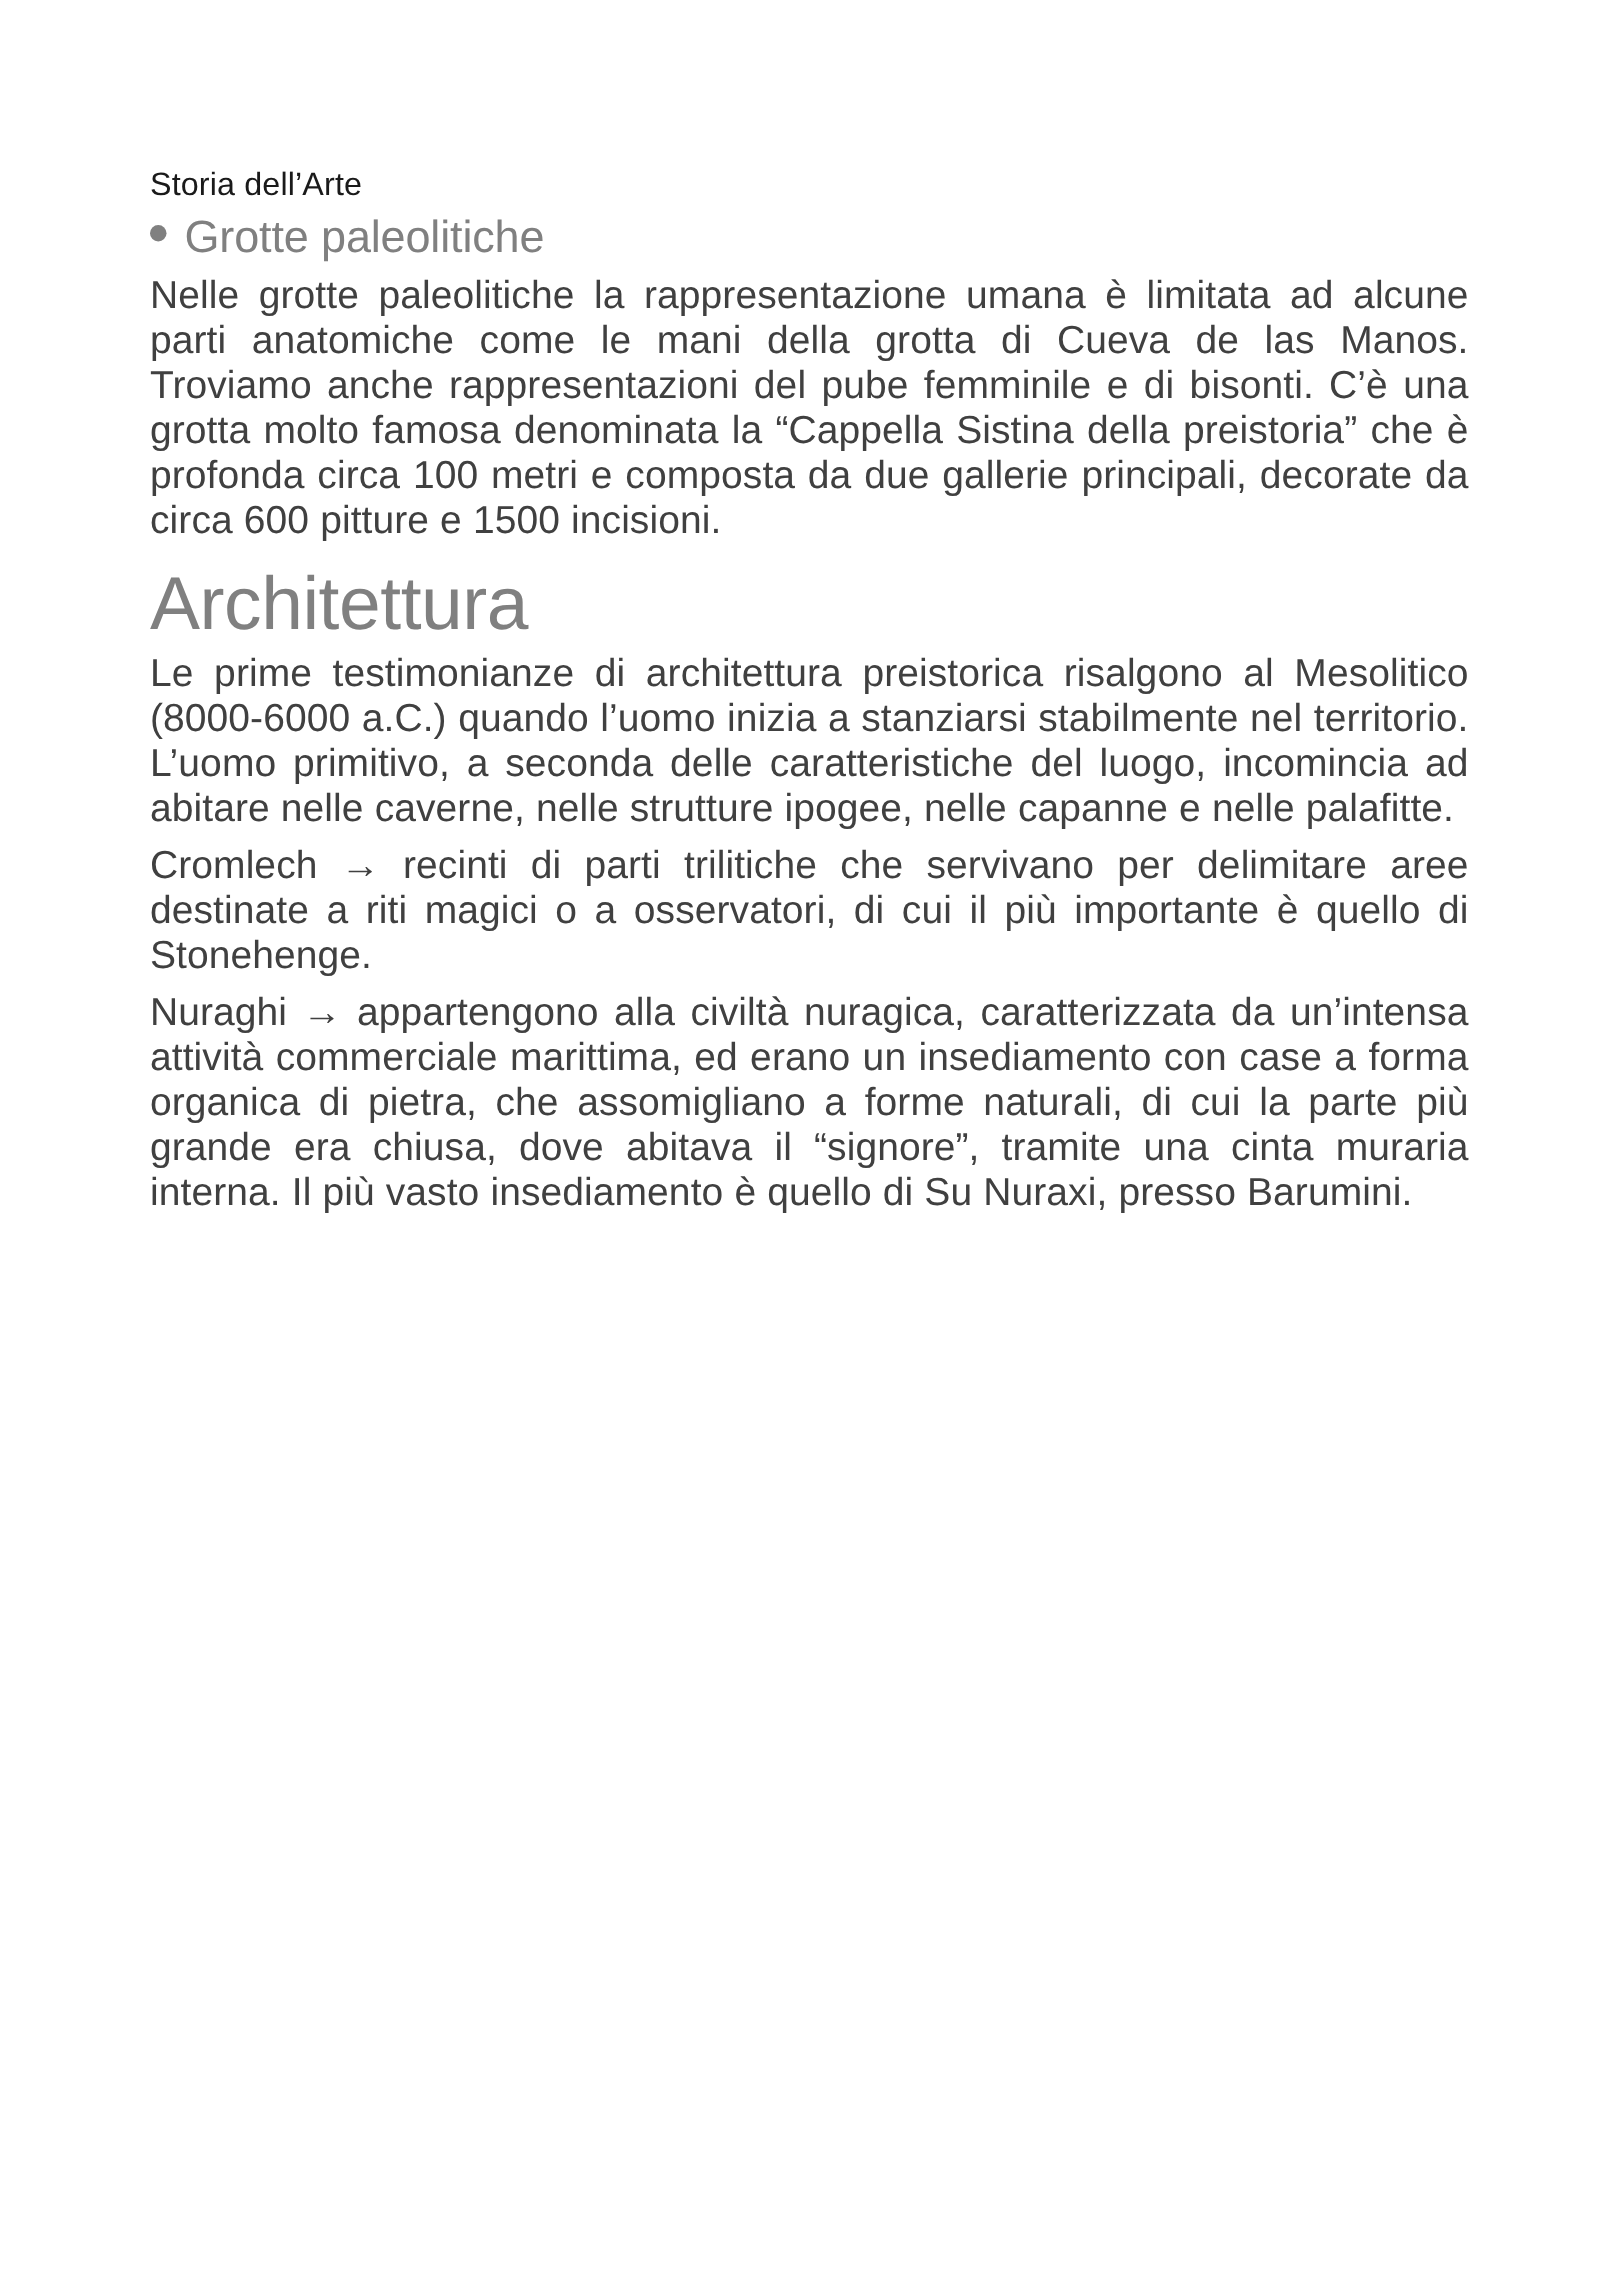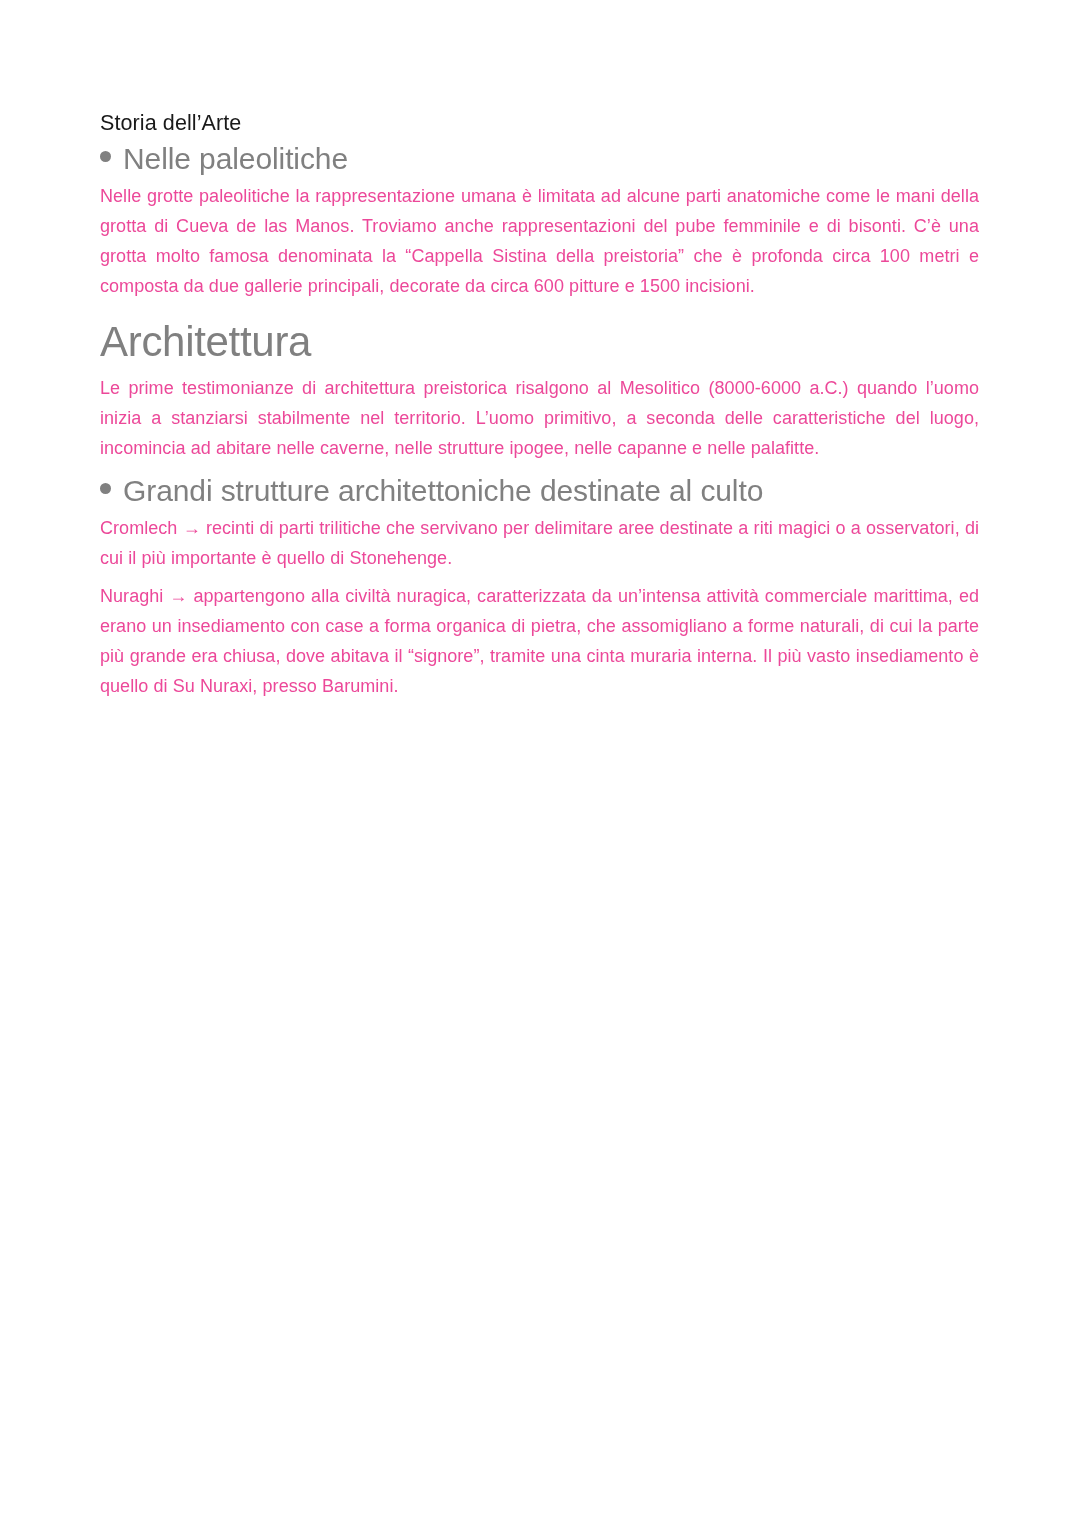--- a/index.html
+++ b/index.html
@@ -51,52 +51,48 @@
     margin-right: 12px;
     position: relative;
     top: -7px;
   }
   .h-bullet .h-text {
     display: inline-block;
   }
   
   .h-major {
     color: #808080;
-    font-size: 42px;
+    font-size: 50px;
     line-height: 54px;
     font-weight: normal;
     margin: 14px 0 4px 0;
     letter-spacing: -0.3px;
   }
   p.body {
-    font-size: 18px;
+    font-size: 26px;
     line-height: 30px;
-    color: #ec4899;
+    color: #404040;
     text-align: justify;
     margin: 0 0 8px 0;
     letter-spacing: 0.05px;
     word-spacing: 0.1px;
   }
 </style>
 </head>
 <body>
 
 <div class="page">
 
   <div class="doc-title">Storia dell’Arte</div>
 
   <div class="h-bullet">
     <span class="bullet-dot"></span>
-    <span class="h-text">Nelle paleolitiche</span>
+    <span class="h-text">Grotte paleolitiche</span>
   </div>
   <p class="body">Nelle grotte paleolitiche la rappresentazione umana è limitata ad alcune parti anatomiche come le mani della grotta di Cueva de las Manos. Troviamo anche rappresentazioni del pube femminile e di bisonti. C’è una grotta molto famosa denominata la “Cappella Sistina della preistoria” che è profonda circa 100 metri e composta da due gallerie principali, decorate da circa 600 pitture e 1500 incisioni.</p>
 
   <div class="h-major">Architettura</div>
   <p class="body">Le prime testimonianze di architettura preistorica risalgono al Mesolitico (8000-6000 a.C.) quando l’uomo inizia a stanziarsi stabilmente nel territorio. L’uomo primitivo, a seconda delle caratteristiche del luogo, incomincia ad abitare nelle caverne, nelle strutture ipogee, nelle capanne e nelle palafitte.</p>
 
-  <div class="h-bullet">
-    <span class="bullet-dot"></span>
-    <span class="h-text">Grandi strutture architettoniche destinate al culto</span>
-  </div>
   <p class="body">Cromlech → recinti di parti trilitiche che servivano per delimitare aree destinate a riti magici o a osservatori, di cui il più importante è quello di Stonehenge.</p>
   <p class="body">Nuraghi → appartengono alla civiltà nuragica, caratterizzata da un’intensa attività commerciale marittima, ed erano un insediamento con case a forma organica di pietra, che assomigliano a forme naturali, di cui la parte più grande era chiusa, dove abitava il “signore”, tramite una cinta muraria interna. Il più vasto insediamento è quello di Su Nuraxi, presso Barumini.</p>
 
 </div>
 
 </body></html>

